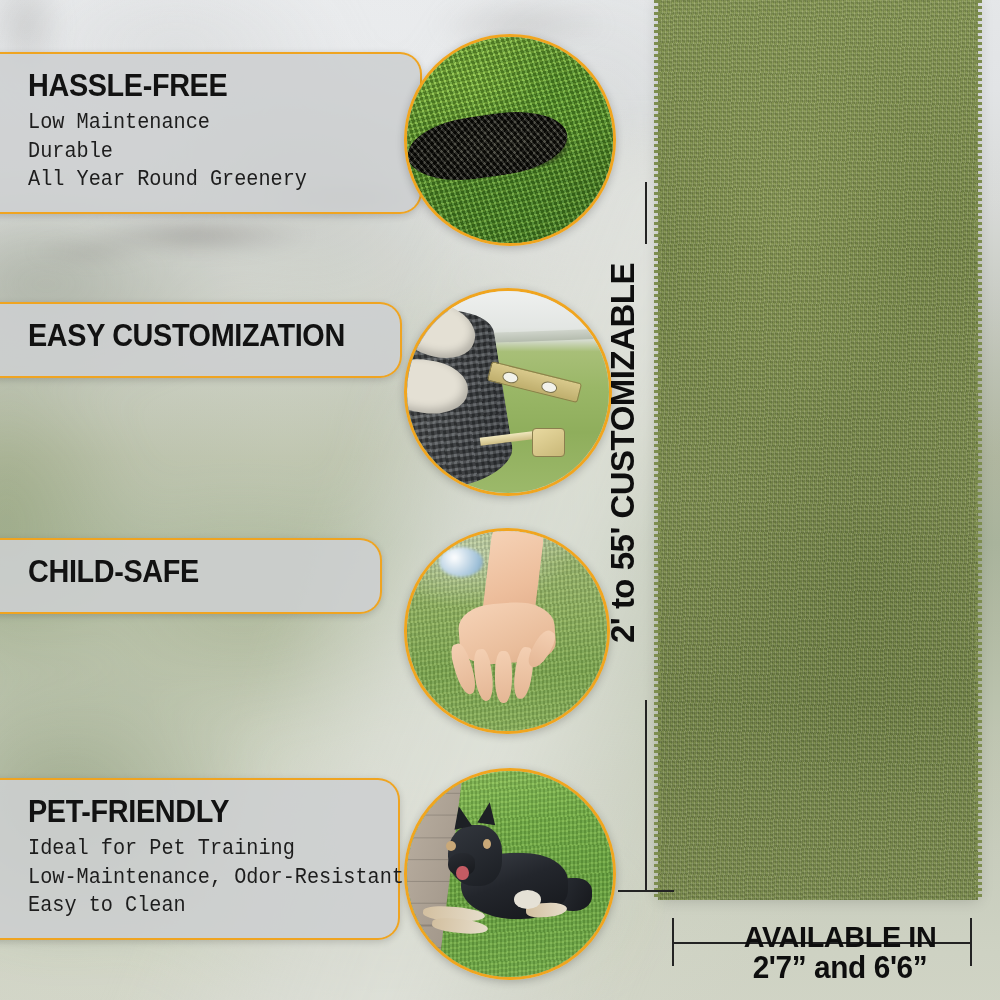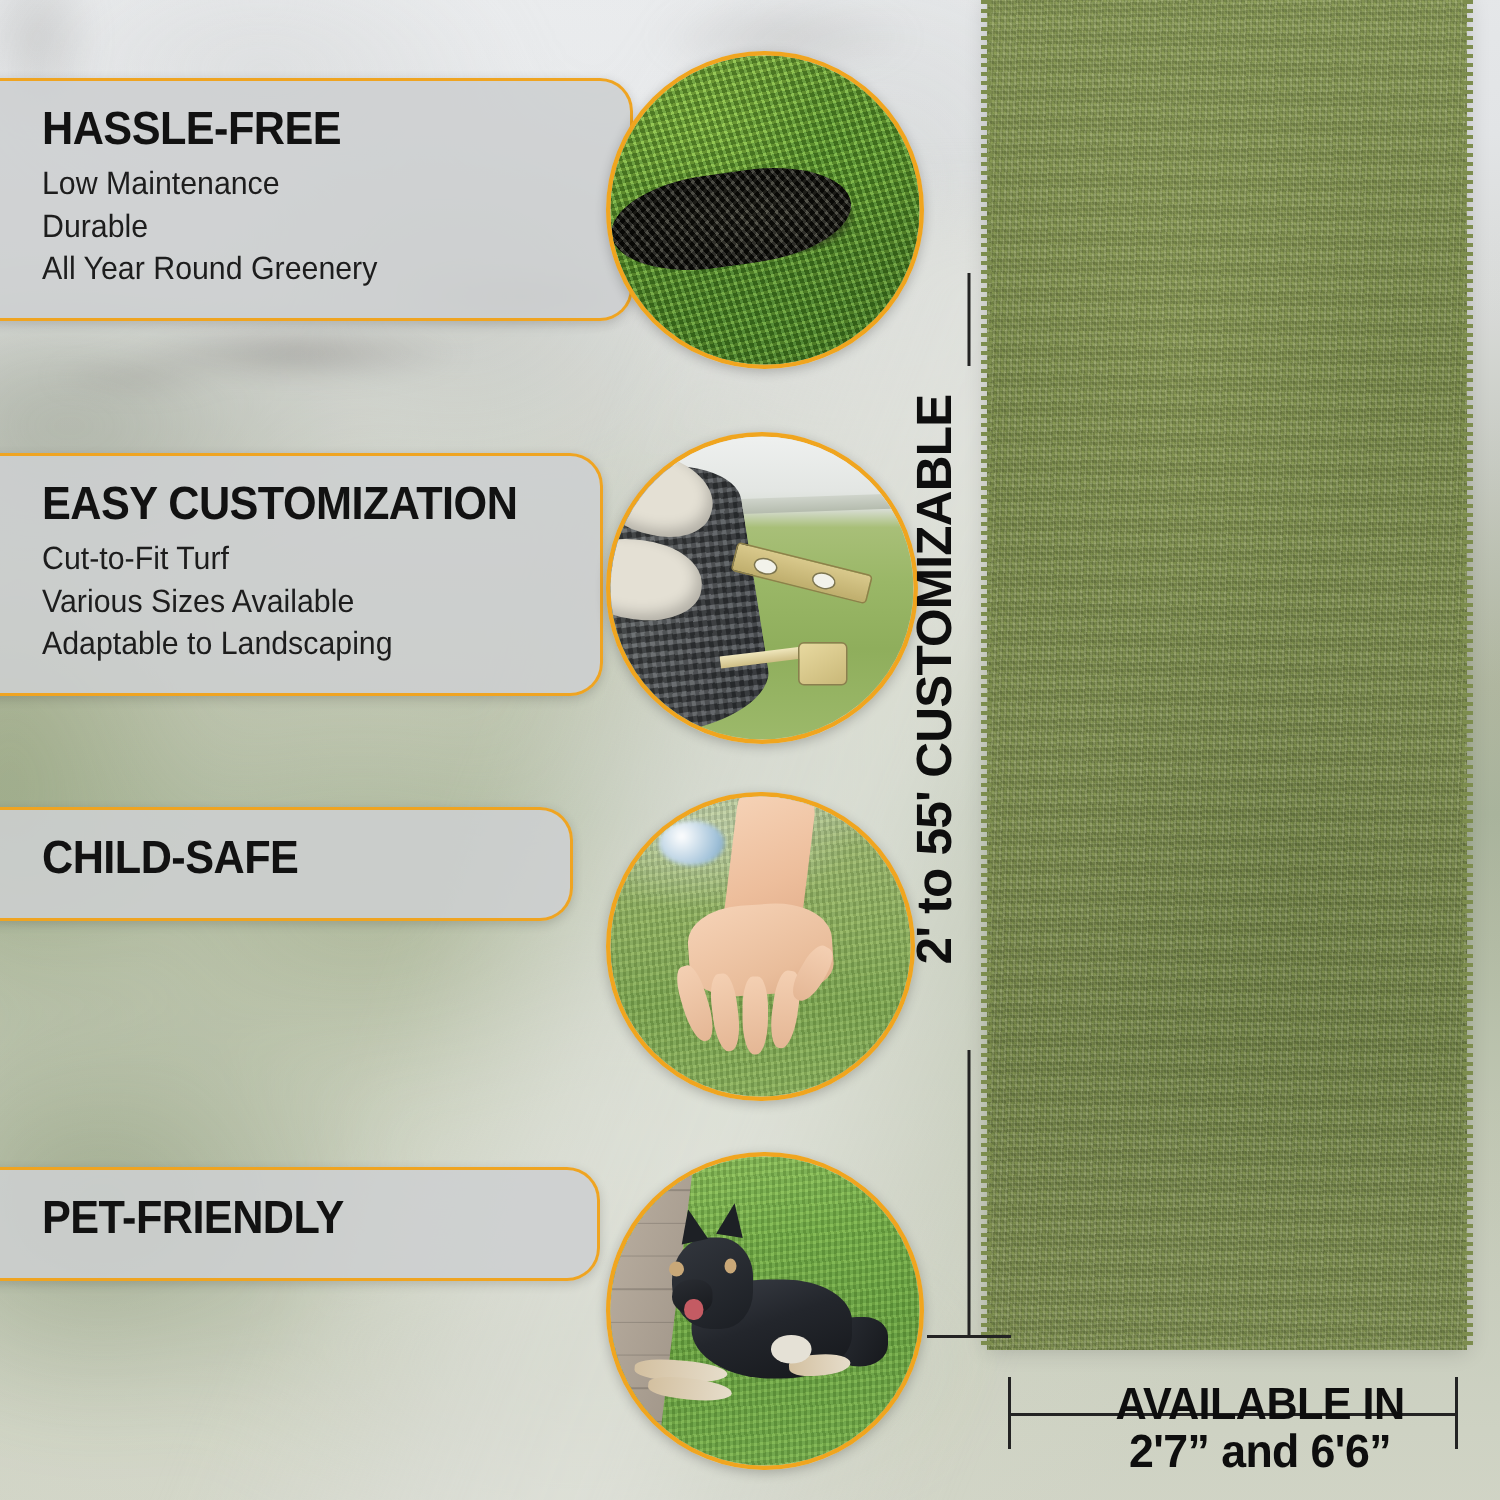--- a/index.html
+++ b/index.html
@@ -102,21 +102,21 @@
     font-weight:bold;
     font-size:31px;
     letter-spacing:-.4px;
     color:#121212;
     line-height:1.04;
     white-space:nowrap;
     transform:scaleX(.93);
     transform-origin:left center;
     margin-bottom:6px;
   }
-  .panel .bul { list-style:none; }
+  .panel .bul { list-style:none;font-family:Liberation Mono, monospace; }
   .panel .bul li {
     font-size:21.5px;
     color:#1d1d1d;
     line-height:1.33;
     white-space:nowrap;
     transform:scaleX(.94);
     transform-origin:left center;
   }
 
   #panel-1 { top:52px;  width:440px; }
@@ -372,33 +372,33 @@
   <div class="ttl">HASSLE-FREE</div>
   <ul class="bul">
     <li>Low Maintenance</li>
     <li>Durable</li>
     <li>All Year Round Greenery</li>
   </ul>
 </div>
 
 <div class="panel" id="panel-2">
   <div class="ttl">EASY CUSTOMIZATION</div>
-  <ul class="bul">
-    <li>Cut-to-Fit Turf</li>
-    <li>Various Sizes Available</li>
-    <li>Adaptable to Landscaping</li>
-  </ul>
 </div>
 
 <div class="panel" id="panel-3">
   <div class="ttl">CHILD-SAFE</div>
 </div>
 
 <div class="panel" id="panel-4">
   <div class="ttl">PET-FRIENDLY</div>
+  <ul class="bul">
+    <li>Ideal for Pet Training</li>
+    <li>Low-Maintenance, Odor-Resistant</li>
+    <li>Easy to Clean</li>
+  </ul>
 </div>
 
 <div class="circle" id="circle-1">
   <div class="inner ph1">
     <div class="mesh"></div>
   </div>
 </div>
 
 <div class="circle" id="circle-2">
   <div class="inner ph2">

